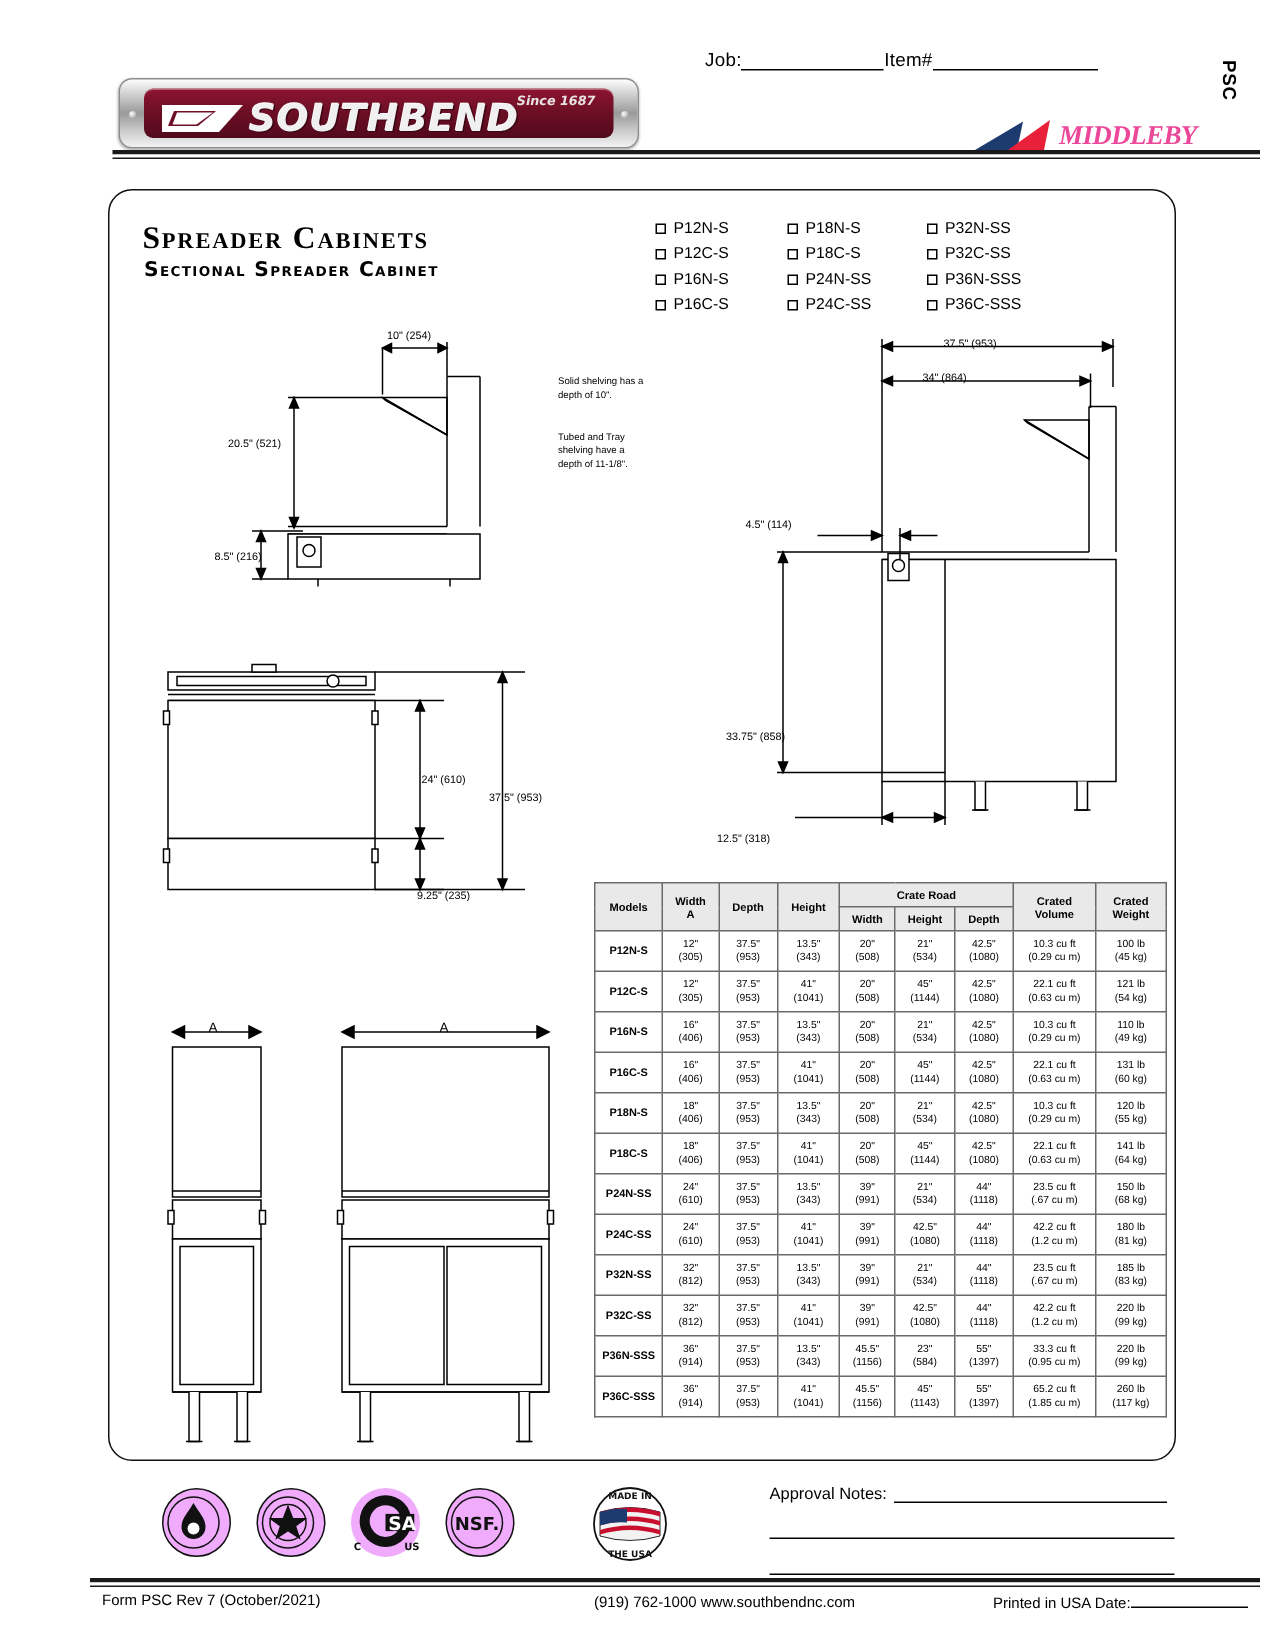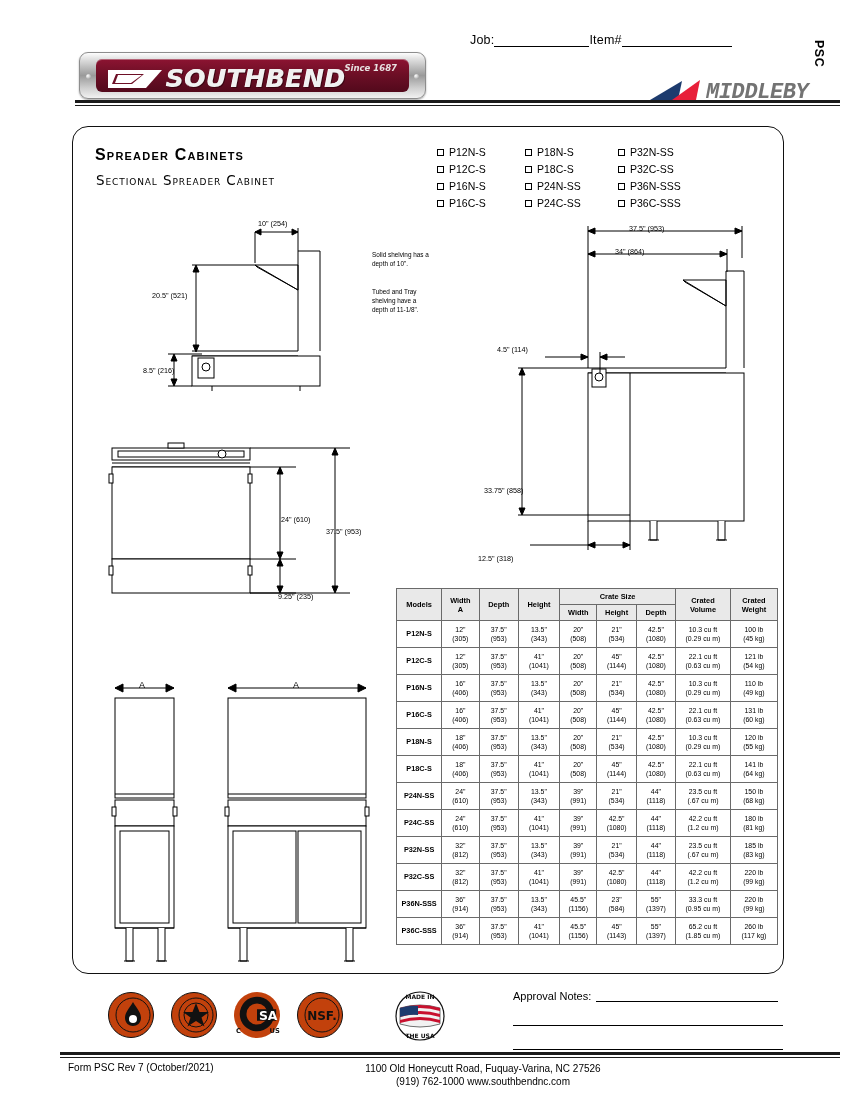--- a/index.html
+++ b/index.html
@@ -64,47 +64,47 @@
     position: absolute; right: 12px; top: 4px;
     font-size: 8.5px; font-style: italic; font-weight: bold;
     color: #e9e2e2;
     font-family: "DejaVu Sans", sans-serif;
   }
 
   
   .middleby { position: absolute; left: 648px; top: 78px; width: 158px; height: 25px; }
   .middleby-word {
     position: absolute; left: 58px; top: 2px;
-    font-size: 22px; font-weight: bold; font-style: italic;
-    color: #737373; letter-spacing: -.4px;
-    font-family: Liberation Mono, monospace;
+    font-size: 18px; font-weight: bold; font-style: italic;
+    color: #ec4899; letter-spacing: -.4px;
+    font-family: Liberation Serif, serif;
   }
 
   
   .hdr-rule { position: absolute; left: 75px; right: 10px; }
   .hdr-rule .thick { height: 3.2px; background: #1a1a1a; }
   .hdr-rule .gap { height: 1.6px; background: #fff; }
   .hdr-rule .thin { height: 1.3px; background: #1a1a1a; }
 
   
   .panel {
     position: absolute; left: 72px; top: 126px;
     width: 712px; height: 848px;
     border: 1.4px solid #111; border-radius: 16px;
     background: #fff;
   }
 
   .title-main {
     position: absolute; left: 95px; top: 146px;
-    font-size: 16px; font-weight: bold; font-variant: small-caps;
-    letter-spacing: 1.2px; font-family: Liberation Sans, sans-serif;
+    font-size: 21px; font-weight: bold; font-variant: small-caps;
+    letter-spacing: 1.2px; font-family: Liberation Serif, serif;
   }
   .title-sub {
     position: absolute; left: 96px; top: 172px;
-    font-size: 13.5px; font-weight: normal; font-variant: small-caps;
+    font-size: 13.5px; font-weight: bold; font-variant: small-caps;
     letter-spacing: .9px; font-family: "DejaVu Sans", sans-serif;
   }
 
   
   .models { position: absolute; left: 437px; top: 146px;
     display: grid; grid-template-columns: 88px 93px auto; gap: 5px 0; }
   .model-item { display: flex; align-items: center; gap: 5px; font-size: 10.5px; }
   .cbox { width: 7px; height: 7px; border: 1.1px solid #000; background: #fff; flex: none; }
 
   
@@ -125,22 +125,22 @@
   .spec-table thead th { background: #e9e9e9; font-weight: bold; font-size: 7.4px;
     padding: 3px 1px; line-height: 9px; }
   .spec-table tbody td { height: 27px; line-height: 9.5px; }
   .spec-table tbody td.model { font-weight: bold; font-size: 7.3px; }
   .cell-a { display: block; }
   .cell-b { display: block; }
 
   
   .certs { position: absolute; left: 108px; top: 992px; display: flex; gap: 17px; align-items: center; }
   .cert { width: 46px; height: 46px; border-radius: 50%; border: 1.3px solid #111;
-    display: flex; align-items: center; justify-content: flex-end;
-    font-size: 7px; font-weight: bold; position: relative; background: #c2410c; }
+    display: flex; align-items: center; justify-content: flex-start;
+    font-size: 7px; font-weight: bold; position: relative; background: #f0abfc; }
   .cert.nobord { border: none; }
   .usa-flag { position: absolute; left: 392px; top: 990px; width: 56px; height: 52px; }
 
   
   .approval { position: absolute; left: 513px; top: 990px; width: 270px; }
   .approval .row1 { display: flex; align-items: flex-end; gap: 5px; font-size: 11px; }
   .approval .line { border-bottom: 1.2px solid #000; height: 12px; }
   .approval .l1 { width: 182px; }
   .approval .l2 { width: 270px; margin-top: 12px; }
   .approval .l3 { width: 270px; margin-top: 12px; }
@@ -434,21 +434,21 @@
   <table class="spec-table">
     <thead>
       <tr>
         <th rowspan="2" style="width:46px">Models</th>
         <th rowspan="2" style="width:38px">
           <span class="cell-a">Width</span>
           <span class="cell-b">A</span>
         </th>
         <th rowspan="2" style="width:40px">Depth</th>
         <th rowspan="2" style="width:42px">Height</th>
-        <th colspan="3">Crate Size</th>
+        <th colspan="3">Crate Road</th>
         <th rowspan="2" style="width:56px">
           <span class="cell-a">Crated</span>
             <span class="cell-b">Volume</span>
         </th>
         <th rowspan="2" style="width:48px">
           <span class="cell-a">Crated</span>
             <span class="cell-b">Weight</span>
         </th>
       </tr>
       <tr>
@@ -934,18 +934,20 @@
   </div>
 
   <div class="ftr-rule">
     <div class="thick"></div>
       <div class="gap"></div>
       <div class="thin"></div>
   </div>
   <div class="footer">
     <div class="left">Form PSC Rev 7 (October/2021)</div>
     <div class="mid">
-      <div>1100 Old Honeycutt Road, Fuquay-Varina, NC 27526</div>
       <div>(919) 762-1000  www.southbendnc.com</div>
     </div>
+    <div class="right">
+      <span>Printed in USA Date:</span><span class="dateline"></span>
+    </div>
   </div>
 
 </div>
 
 </body></html>

